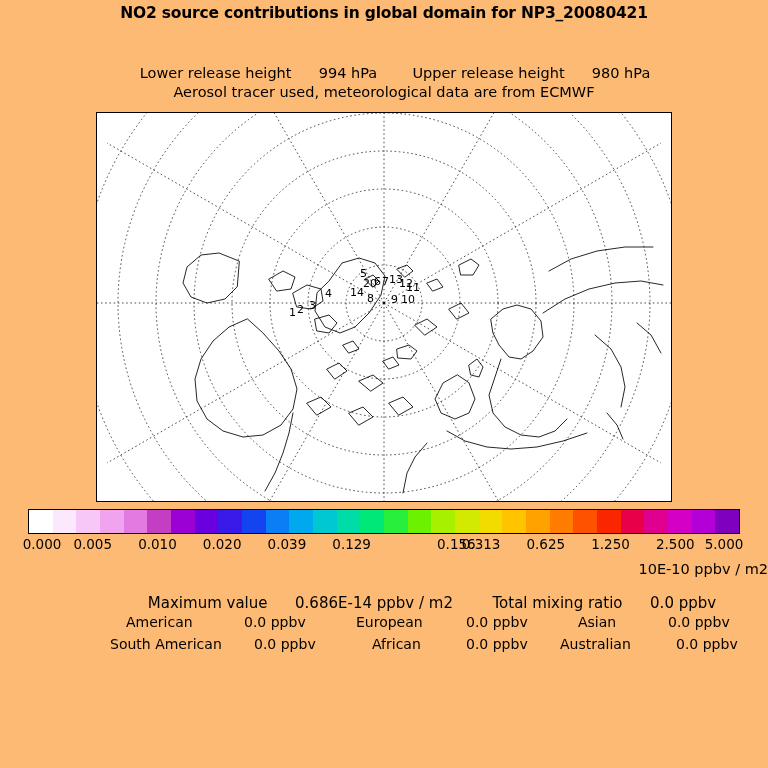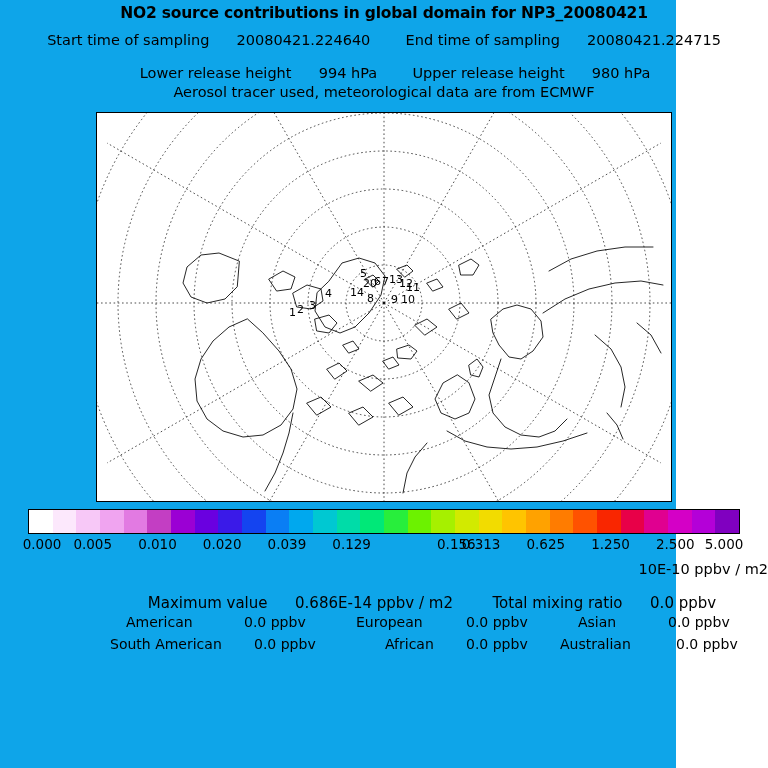--- a/index.html
+++ b/index.html
@@ -9,23 +9,23 @@
   }
   body {
     width: 768px;
     height: 768px;
     overflow: hidden;
     font-family: "DejaVu Sans", sans-serif;
     color: #000000;
   }
   #page {
     position: relative;
-    width: 676px;
+    width: 768px;
     height: 768px;
-    background: #0ea5e9;
+    background: #fdba74;
   }
   .title {
     position: absolute;
     top: 4px;
     left: 0;
     width: 768px;
     text-align: center;
     font-size: 15.5px;
     font-weight: bold;
     font-family: "DejaVu Sans", sans-serif;
@@ -128,29 +128,20 @@
     white-space: nowrap;
   }
 </style>
 </head>
 <body>
 
 <div id="page">
 
   <div class="title">NO2 source contributions in global domain for NP3_20080421</div>
 
-  <div class="subline sub1">
-    <span>Start time of sampling</span>
-    <span class="cellpad"></span>
-    <span>20080421.224640</span>
-    <span class="sub-gap"></span>
-    <span>End time of sampling</span>
-    <span class="cellpad"></span>
-    <span>20080421.224715</span>
-  </div>
 
   <div class="subline sub2">
     <span>Lower release height</span>
     <span class="cellpad"></span>
     <span>994 hPa</span>
     <span class="sub-gap"></span>
     <span>Upper release height</span>
     <span class="cellpad"></span>
     <span>980 hPa</span>
   </div>
@@ -330,20 +321,20 @@
       <span class="cont-cell" style="left:196px;">0.0 ppbv</span>
       <span class="cont-cell" style="left:308px;">European</span>
       <span class="cont-cell" style="left:418px;">0.0 ppbv</span>
       <span class="cont-cell" style="left:530px;">Asian</span>
       <span class="cont-cell" style="left:620px;">0.0 ppbv</span>
     </div>
 
     <div class="cont-row">
       <span class="cont-cell" style="left:62px;">South American</span>
       <span class="cont-cell" style="left:206px;">0.0 ppbv</span>
-      <span class="cont-cell" style="left:337px;">African</span>
+      <span class="cont-cell" style="left:324px;">African</span>
       <span class="cont-cell" style="left:418px;">0.0 ppbv</span>
       <span class="cont-cell" style="left:512px;">Australian</span>
       <span class="cont-cell" style="left:628px;">0.0 ppbv</span>
     </div>
   </div>
 
 </div>
 
 </body></html>

